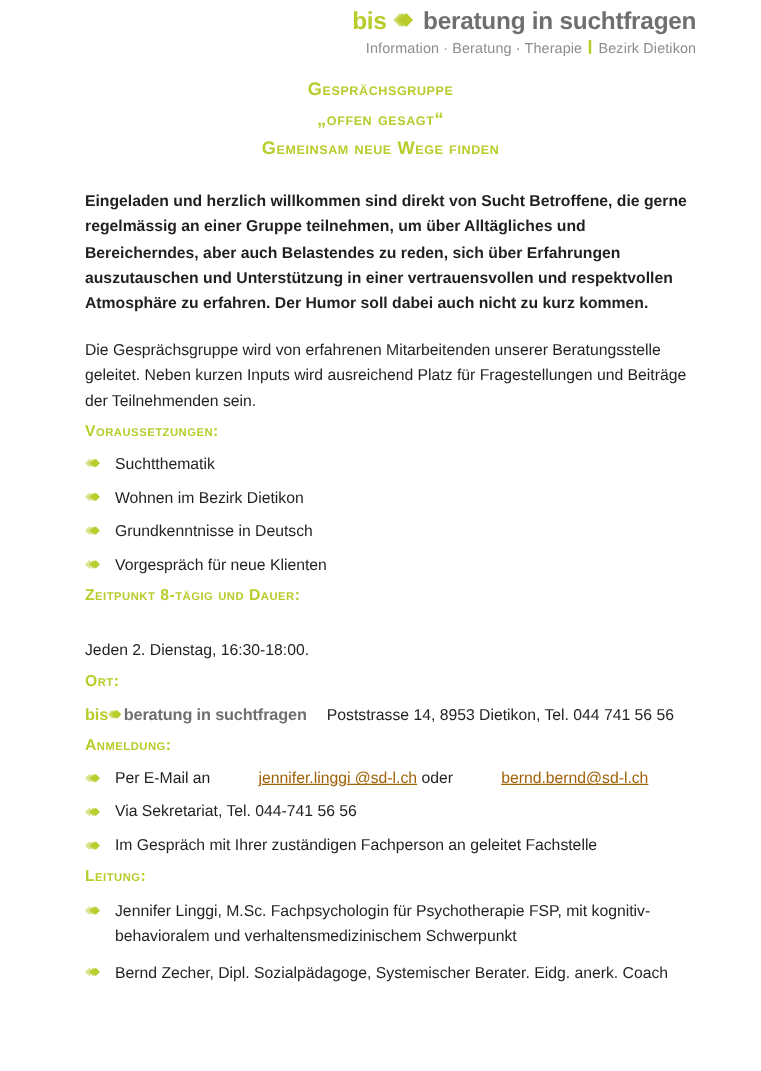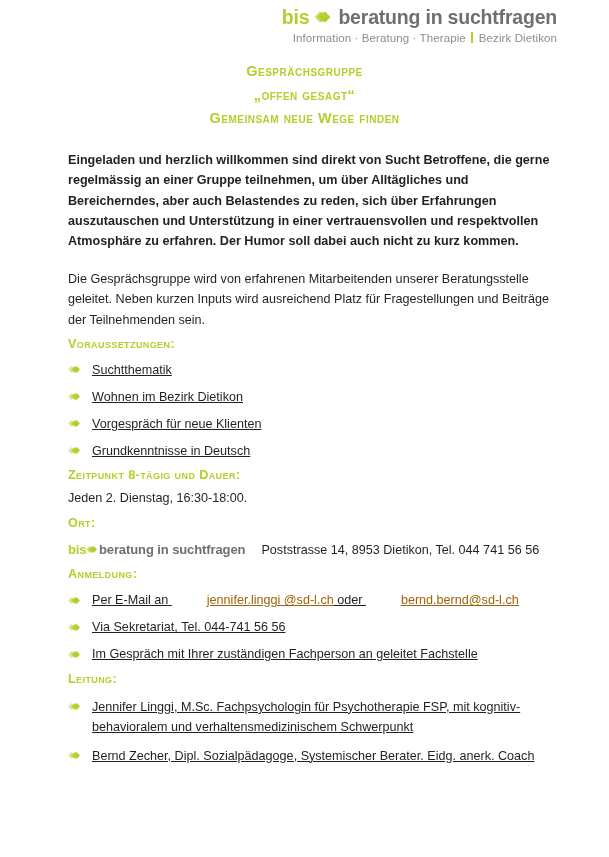--- a/index.html
+++ b/index.html
@@ -113,21 +113,20 @@
     margin: 4px 0 0 0;
     padding: 0;
   }
   ul.bullets li {
     position: relative;
     padding-left: 24px;
     font-size: 12.6px;
     line-height: 1.58;
     margin-top: 7px;
     color: #231f20;
-    text-decoration: underline;
   }
   ul.bullets.loose li { margin-top: 9px; }
 
   .bullet-mark {
     position: absolute;
     left: 1px;
     top: 4px;
     width: 11px;
     height: 10px;
   }
@@ -207,34 +206,34 @@
           <i></i>
         </span>
       <span>Wohnen im Bezirk Dietikon</span>
     </li>
     <li>
       <span class="bullet-mark">
           <i></i>
           <i></i>
           <i></i>
         </span>
+      <span>Grundkenntnisse in Deutsch</span>
+    </li>
+    <li>
+      <span class="bullet-mark">
+          <i></i>
+          <i></i>
+          <i></i>
+        </span>
       <span>Vorgespräch für neue Klienten</span>
     </li>
-    <li>
-      <span class="bullet-mark">
-          <i></i>
-          <i></i>
-          <i></i>
-        </span>
-      <span>Grundkenntnisse in Deutsch</span>
-    </li>
   </ul>
 
   <h2 class="section">Zeitpunkt 8-tägig und Dauer:</h2>
-  <p class="body" style="margin-top:3px">Jeden 2. Dienstag, 16:30-18:00.</p>
+  <p class="body" style="margin-top:24px">Jeden 2. Dienstag, 16:30-18:00.</p>
 
   <h2 class="section">Ort:</h2>
   <div class="info-line">
     <span class="logo-inline"><span class="logo-bis">bis</span><span class="logo-mark"><i></i><i></i><i></i></span><span class="logo-word">beratung in suchtfragen</span></span><span class="info-addr">Poststrasse 14, 8953 Dietikon, Tel. 044 741 56 56</span>
   </div>
 
   <h2 class="section">Anmeldung:</h2>
   <ul class="bullets">
     <li>
       <span class="bullet-mark">

